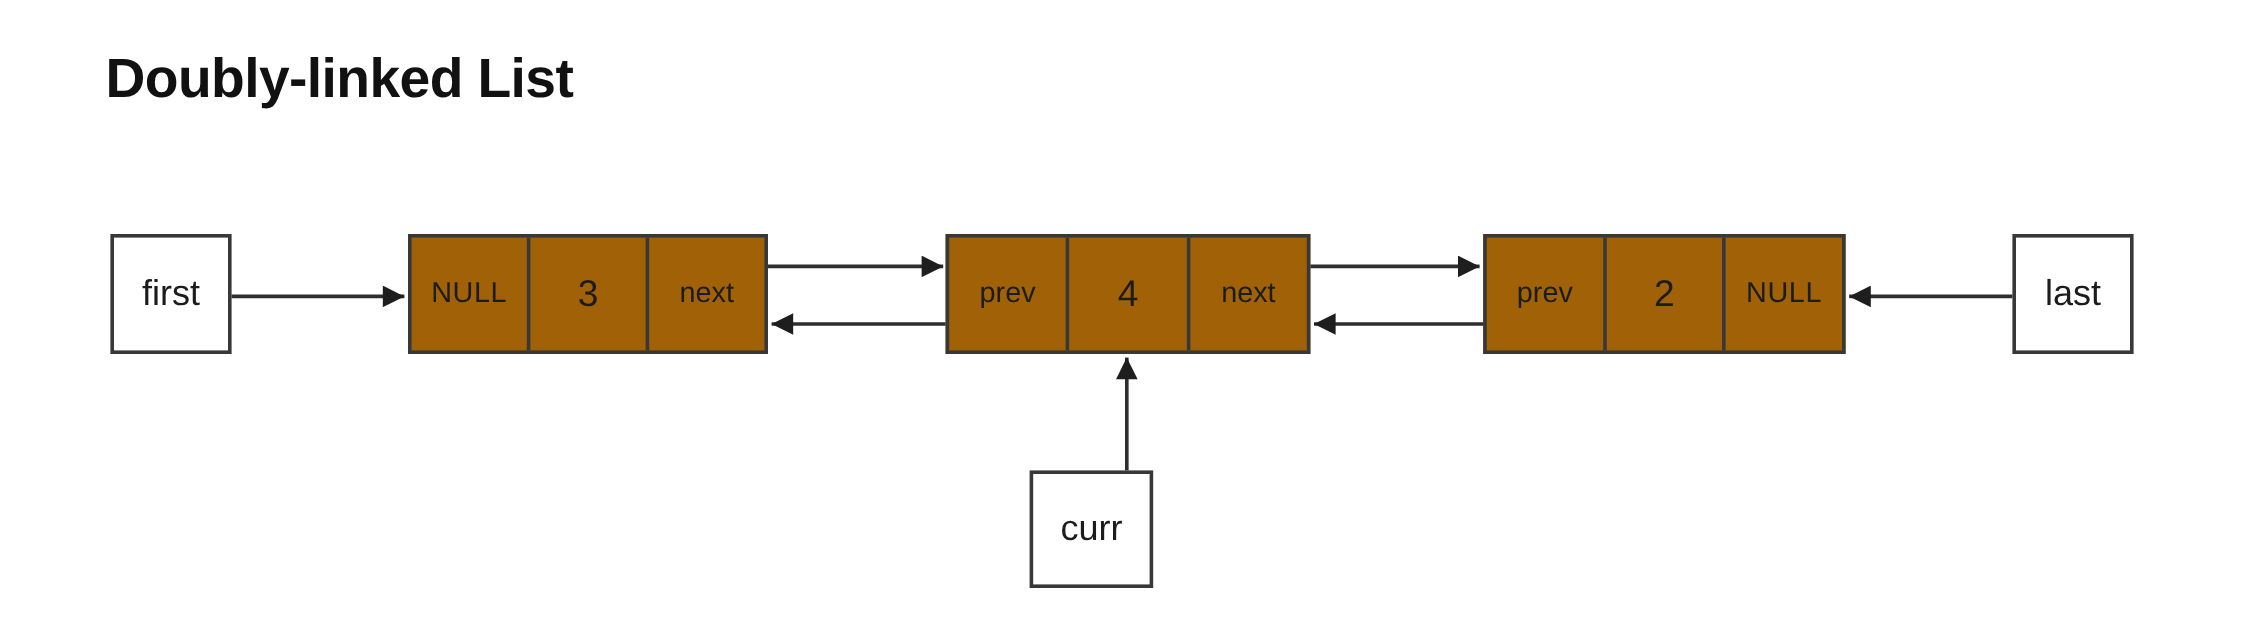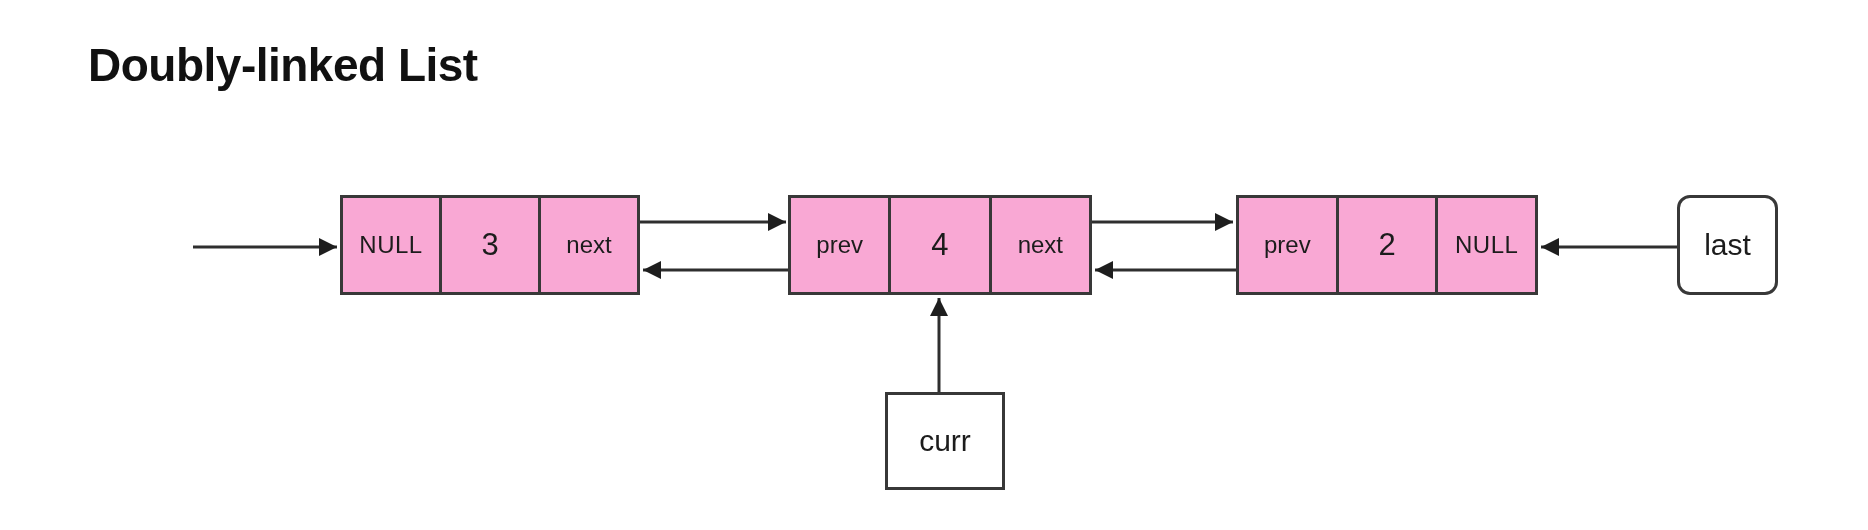--- a/index.html
+++ b/index.html
@@ -31,27 +31,27 @@
     box-sizing: border-box;
     border: 3px solid #383838;
     background: #ffffff;
     display: flex;
     align-items: center;
     justify-content: center;
     font-size: 30px;
     color: #1c1c1c;
   }
   .pbox.first { left: 92px;  top: 195px; width: 101px; height: 100px; }
-  .pbox.last  { left: 1677px; top: 195px; width: 101px; height: 100px; border-radius: 13px; }
-  .pbox.curr  { left: 885px; top: 392px; width: 120px; height: 98px; }
+  .pbox.last  { left: 1677px; top: 195px; width: 101px; height: 100px; }
+  .pbox.curr  { left: 858px; top: 392px; width: 103px; height: 98px; }
   .node {
     position: absolute;
     box-sizing: border-box;
     border: 3px solid #383838;
-    background: #f9a8d4;
+    background: #a16207;
     display: flex;
     height: 100px;
     top: 195px;
   }
   .node1 { left: 340px;  width: 300px; }
   .node2 { left: 788px;  width: 304px; }
   .node3 { left: 1236px; width: 302px; }
   .cell {
     flex: 1 1 0;
     display: flex;
@@ -73,20 +73,23 @@
   }
   .arrows line { stroke: #2e2e2e; stroke-width: 3; }
 </style>
 </head>
 <body>
 
 <div class="canvas">
 
   <h1 class="title">Doubly-linked List</h1>
 
+  <div class="pbox first">
+    <span>first</span>
+  </div>
 
   <div class="pbox last">
     <span>last</span>
   </div>
 
   <div class="pbox curr">
     <span>curr</span>
   </div>
 
   <div class="node node1">

